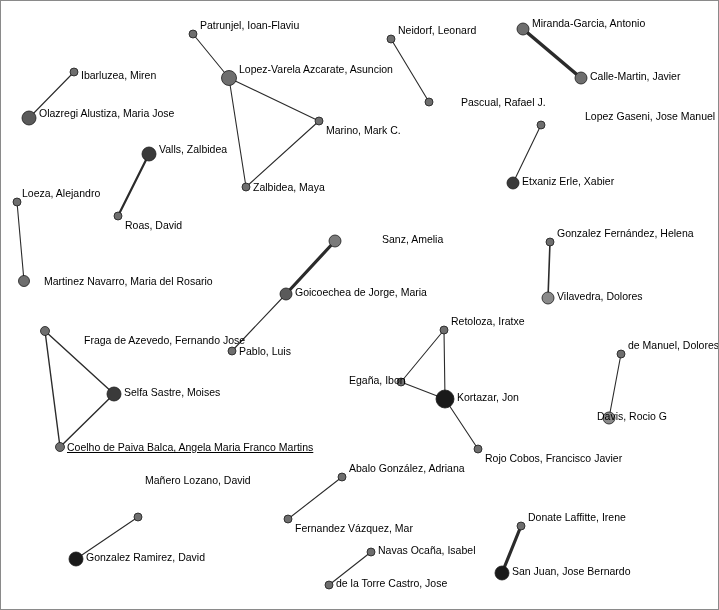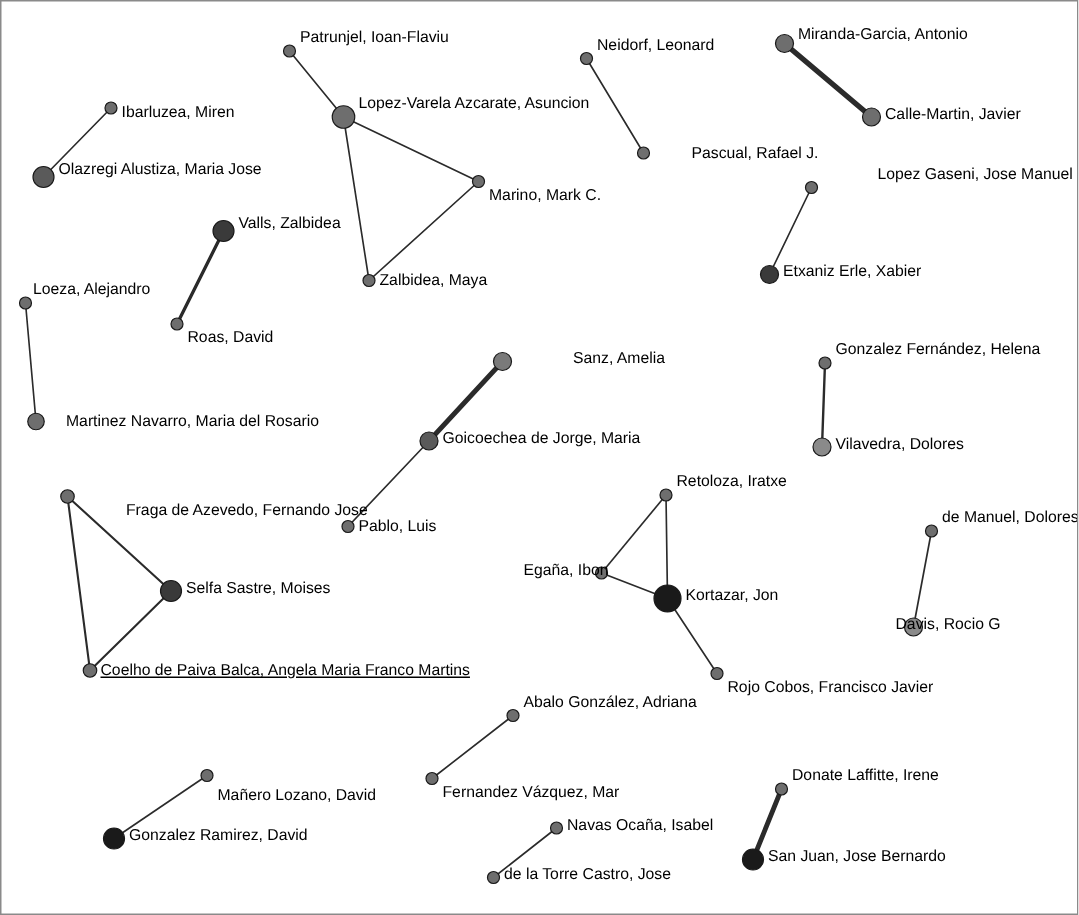--- a/index.html
+++ b/index.html
@@ -132,20 +132,20 @@
       <div class="node-label" style="left: 123px; top: 386px;">Selfa Sastre, Moises</div>
       <div class="node-label" style="left: 66px; top: 441px; text-decoration: underline;">Coelho de Paiva Balca, Angela Maria Franco Martins</div>
       <div class="node-label" style="left: 450px; top: 315px;">Retoloza, Iratxe</div>
       <div class="node-label" style="left: 348px; top: 374px;">Egaña, Ibon</div>
       <div class="node-label" style="left: 456px; top: 391px;">Kortazar, Jon</div>
       <div class="node-label" style="left: 484px; top: 452px;">Rojo Cobos, Francisco Javier</div>
       <div class="node-label" style="left: 627px; top: 339px;">de Manuel, Dolores</div>
       <div class="node-label" style="left: 584px; top: 410px; padding-left: 12px;">Davis, Rocio G</div>
       <div class="node-label" style="left: 348px; top: 462px; text-align: center;">Abalo González, Adriana</div>
       <div class="node-label" style="left: 294px; top: 522px;">Fernandez Vázquez, Mar</div>
-      <div class="node-label" style="left: 144px; top: 524px;">Mañero Lozano, David</div>
+      <div class="node-label" style="left: 144px; top: 474px;">Mañero Lozano, David</div>
       <div class="node-label" style="left: 85px; top: 551px;">Gonzalez Ramirez, David</div>
       <div class="node-label" style="left: 377px; top: 544px;">Navas Ocaña, Isabel</div>
       <div class="node-label" style="left: 335px; top: 577px;">de la Torre Castro, Jose</div>
       <div class="node-label" style="left: 527px; top: 511px;">Donate Laffitte, Irene</div>
       <div class="node-label" style="left: 511px; top: 565px;">San Juan, Jose Bernardo</div>
     </div>
 </div>
 
 </body></html>

